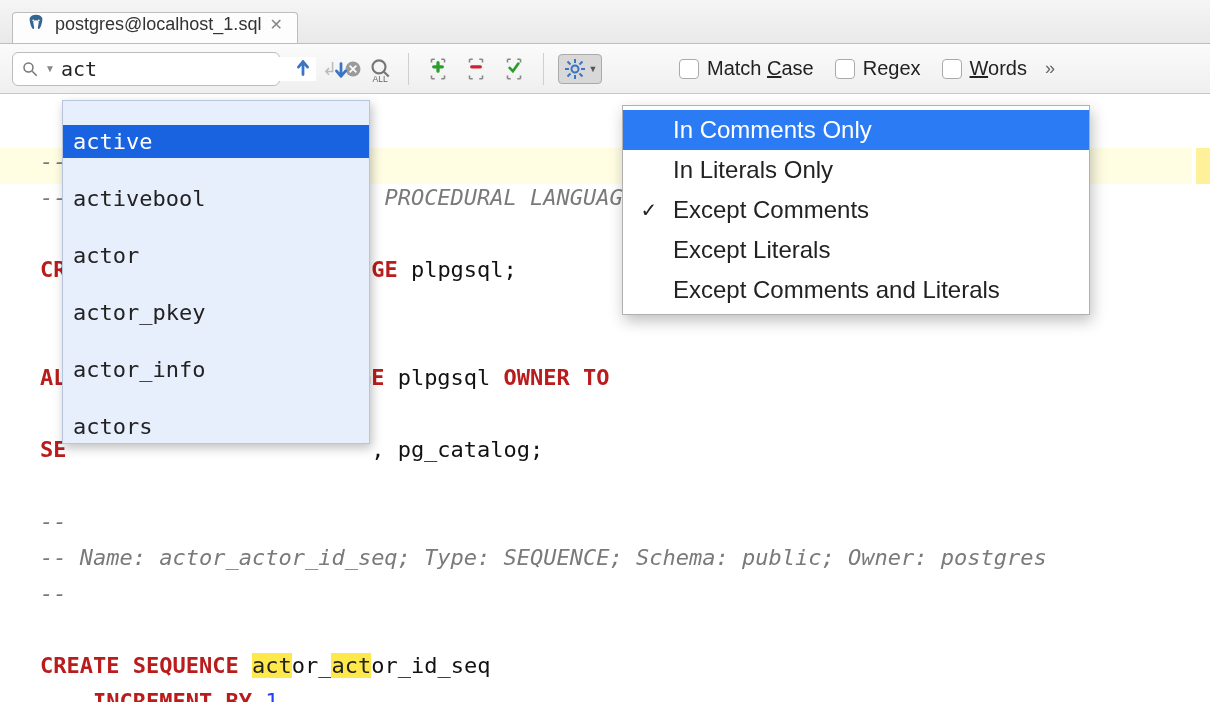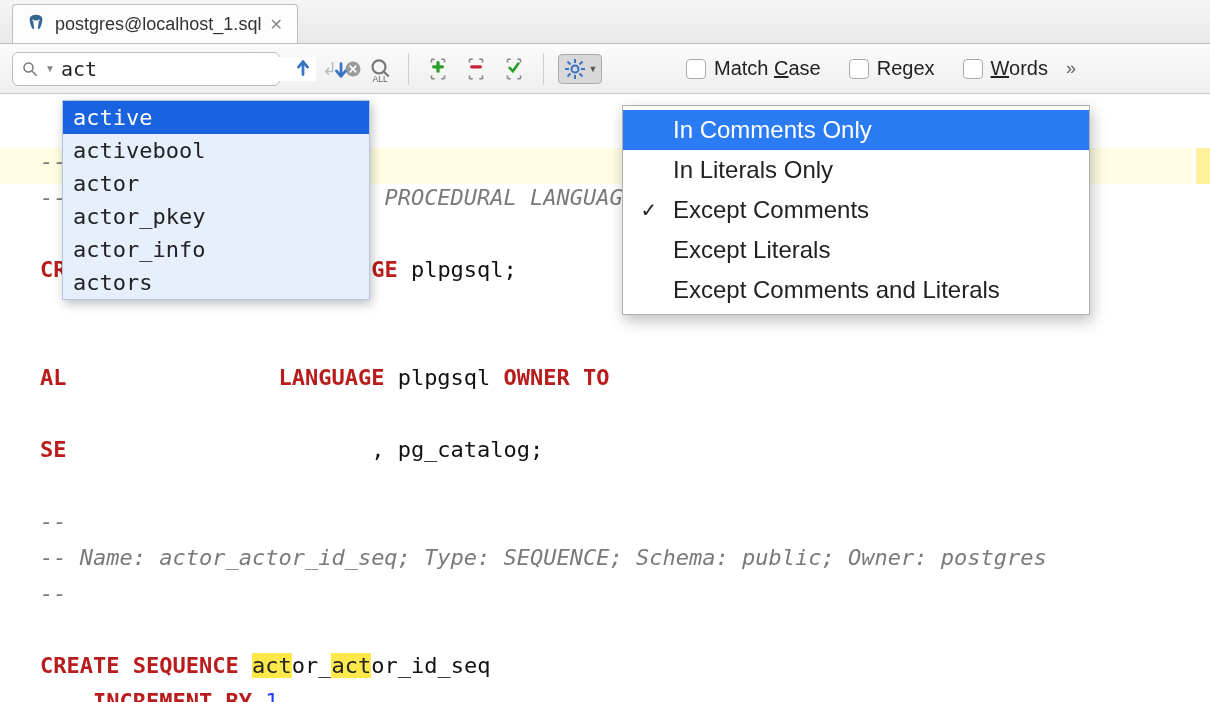--- a/index.html
+++ b/index.html
@@ -21,21 +21,21 @@
     display: flex;
     align-items: flex-end;
   }
   .tab {
     display: flex;
     align-items: center;
     gap: 8px;
     background: #fdfdfd;
     border: 1px solid #bdbdbd;
     border-bottom: none;
-    padding: 8px 14px 8px 12px;
+    padding: 0 14px 8px 12px;
     margin-left: 12px;
     border-radius: 4px 4px 0 0;
     font-size: 18px;
     color: #333;
   }
   .tab .close { color: #888; font-size: 16px; }
 
   
   .findbar {
     height: 50px;
@@ -74,21 +74,21 @@
   .icon-btn.pressed {
     background: #d8d8d8;
     border: 1px solid #aaa;
   }
   .divider {
     width: 1px; height: 32px; background: #cfcfcf; margin: 0 6px;
   }
   .check-option {
     display: flex; align-items: center; gap: 8px;
     font-size: 20px; color: #222;
-    margin-left: 20px;
+    margin-left: 13px;
   }
   .checkbox {
     width: 20px; height: 20px;
     border: 1px solid #aaa; border-radius: 4px;
     background: #fff;
   }
   .more-chevrons { font-size: 18px; color: #666; margin-left: 10px; }
 
   
   .editor {
@@ -113,20 +113,21 @@
     background: #e8effc;
     border: 1px solid #b8c4db;
     box-shadow: 2px 4px 10px rgba(0,0,0,0.25);
     font-family: "Menlo","Consolas",monospace;
     font-size: 22px;
     z-index: 50;
   }
   .ac-item {
     padding: 4px 10px;
     color: #222;
+    margin-top: 24px;
   }
   .ac-item.selected {
     background: #1a63e0;
     color: #fff;
   }
 
   
   .settings-popup {
     position: absolute;
     left: 622px;

